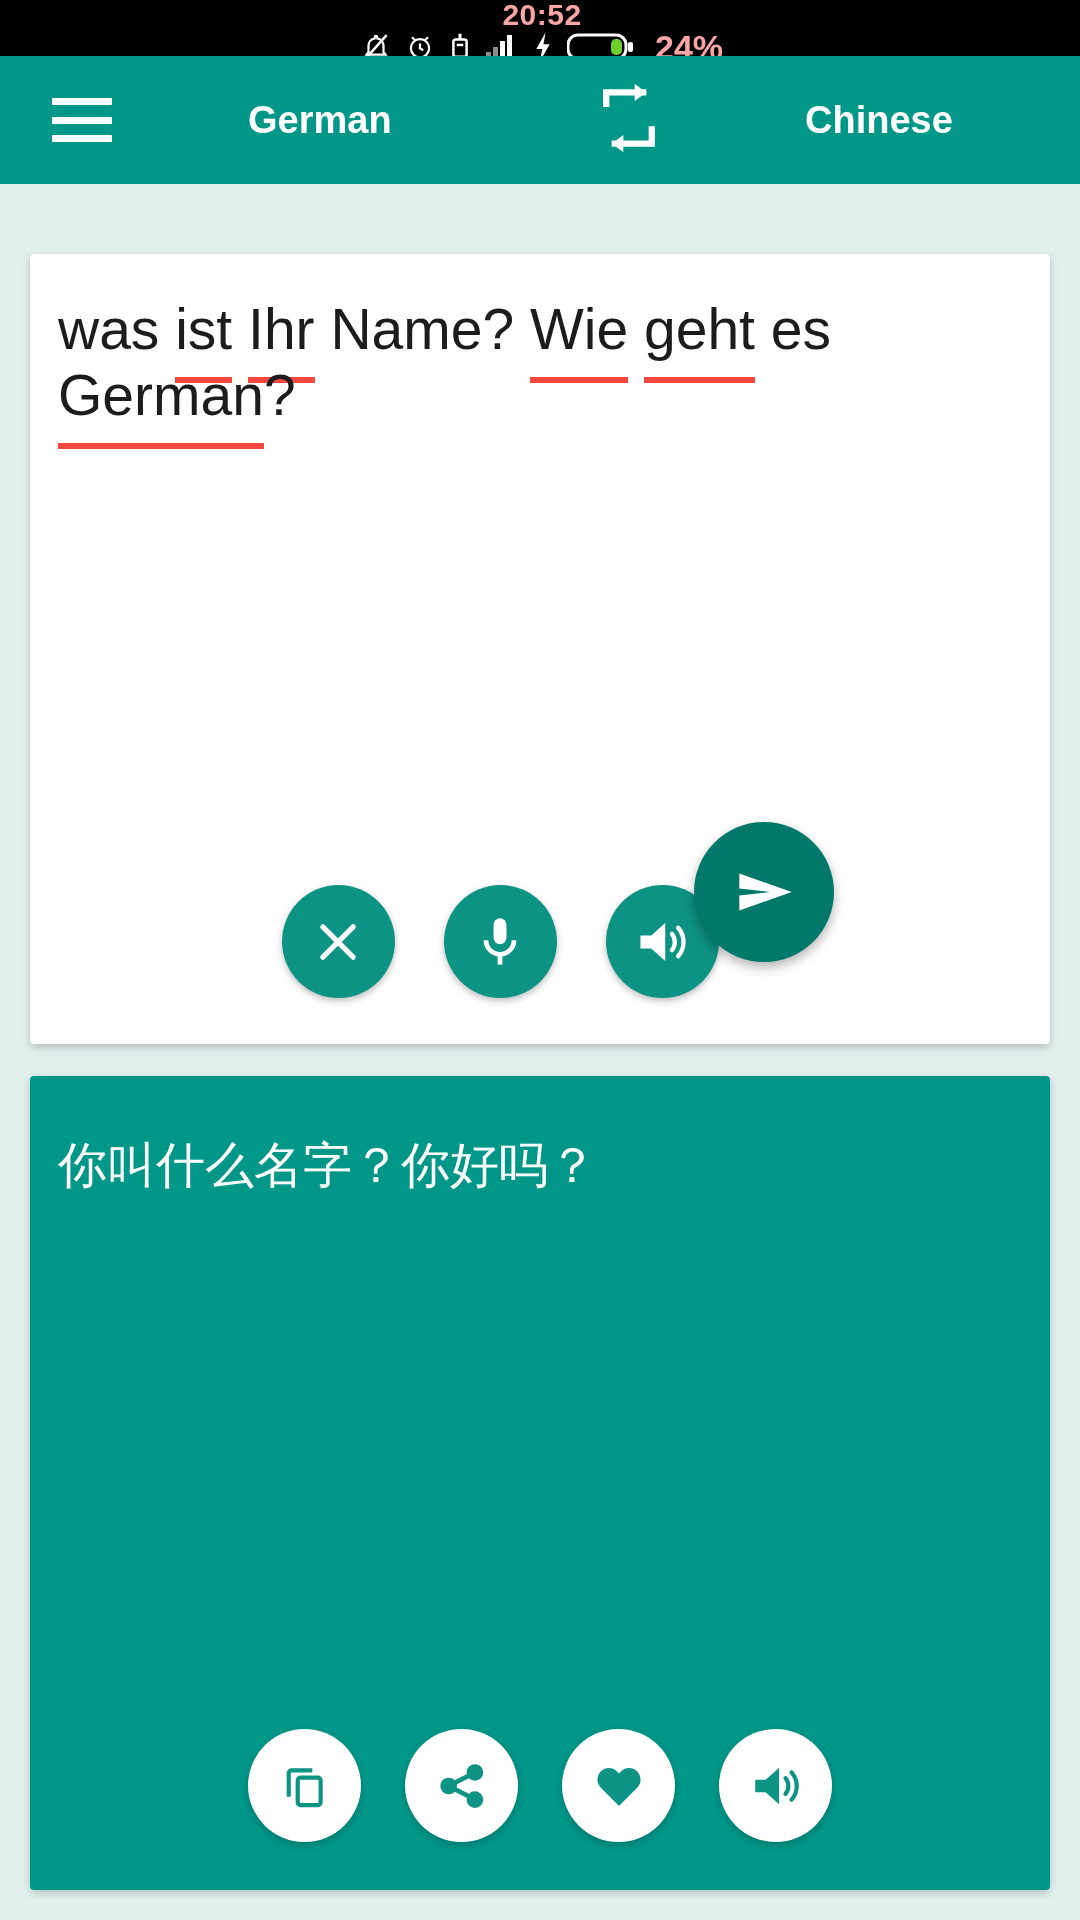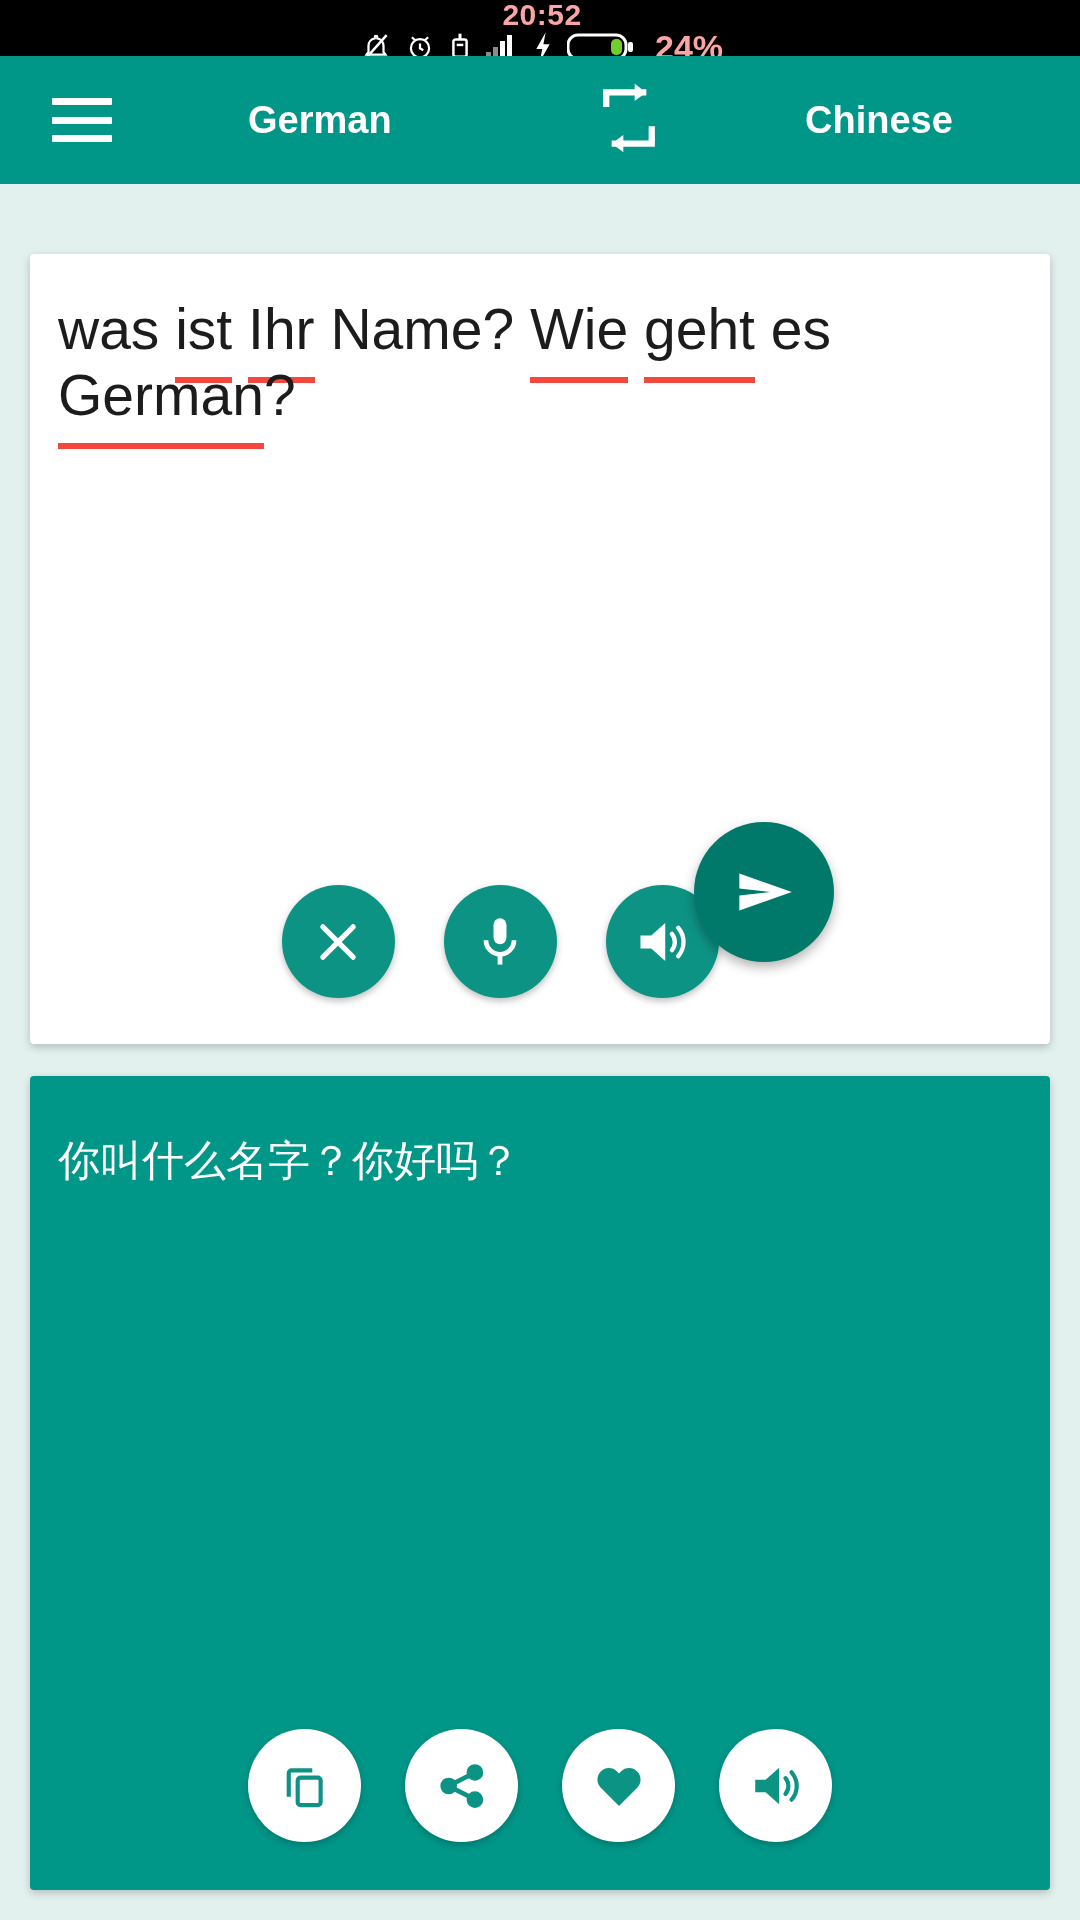--- a/index.html
+++ b/index.html
@@ -80,21 +80,21 @@
   }
 
   
   .target-card {
     position:absolute; top:1076px; left:30px; width:1020px; height:814px;
     background:#009688; border-radius:4px;
     box-shadow:0 3px 9px rgba(0,0,0,0.20);
   }
   .target-text {
     position:absolute; top:60px; left:28px; right:32px;
-    font-size:42px; line-height:1.2; color:#fff;
+    font-size:49px; line-height:1.2; color:#fff;
     word-wrap:break-word;
   }
   .target-actions {
     position:absolute; bottom:48px; left:0; width:1020px;
     display:flex; justify-content:center; align-items:center; gap:44px;
   }
 </style>
 </head>
 <body>
 

